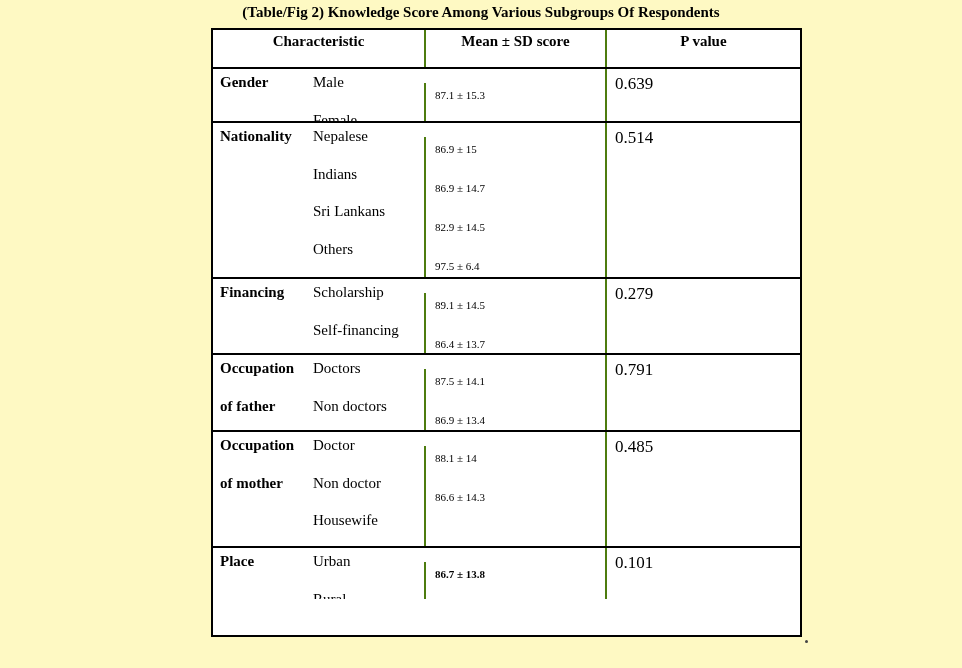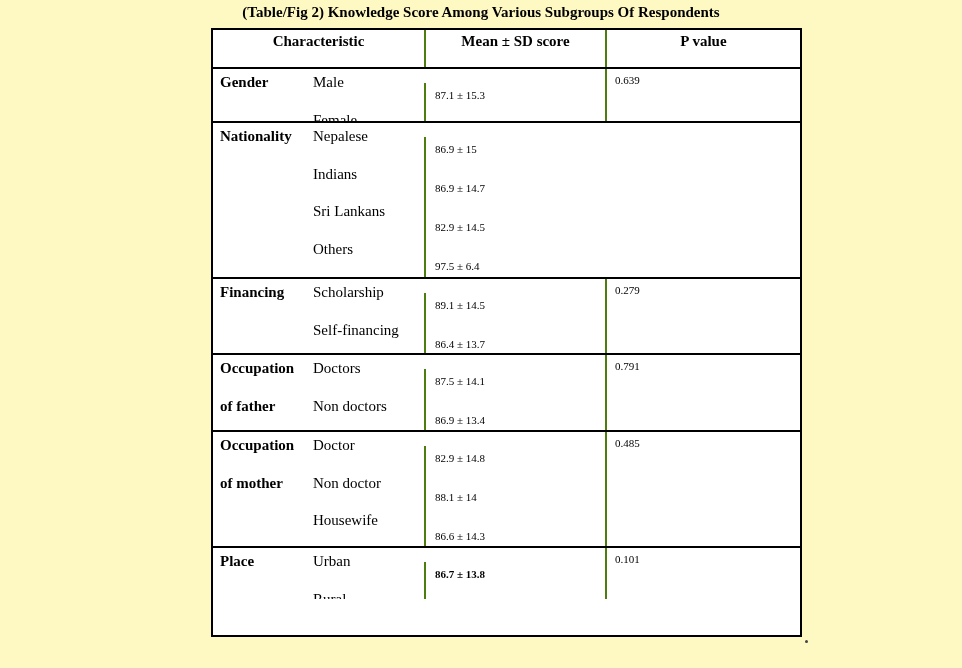--- a/index.html
+++ b/index.html
@@ -55,21 +55,21 @@
   .cats {
     position: absolute; left: 100px; top: 5px;
     font-size: 15px; white-space: nowrap;
   }
   .line { height: 37.5px; }
 
   .c2 { padding: 6px 0 0 9px; font-size: 11px; margin-top: 14px; }
   .sline { height: 39px; white-space: nowrap; }
   .r5 .sline { height: 35px; font-weight: bold; }
 
-  .c3 { padding: 5px 0 0 8px; font-size: 11px; }
+  .c3 { padding: 5px 0 0 8px; font-size: 17px; }
 
   .period-artifact {
     position: absolute; left: 805px; top: 640px;
     width: 3px; height: 3px; background: #444; border-radius: 50%;
   }
 </style>
 </head>
 <body>
 
 <div class="canvas">
@@ -114,20 +114,23 @@
           <div class="line">Sri Lankans</div>
           <div class="line">Others</div>
         </div>
       </div>
       <div class="cell c2">
         <div class="sline">86.9 ± 15</div>
         <div class="sline">86.9 ± 14.7</div>
         <div class="sline">82.9 ± 14.5</div>
         <div class="sline">97.5 ± 6.4</div>
       </div>
+      <div class="cell c3">
+        <div>0.514</div>
+      </div>
     </div>
 
     <div class="row r2">
       <div class="cell c1">
         <div class="labels">
           <div class="line">Financing</div>
         </div>
         <div class="cats">
           <div class="line">Scholarship</div>
           <div class="line">Self-financing</div>
@@ -168,21 +171,20 @@
           <div class="line">Occupation</div>
           <div class="line">of mother</div>
         </div>
         <div class="cats">
           <div class="line">Doctor</div>
           <div class="line">Non doctor</div>
           <div class="line">Housewife</div>
         </div>
       </div>
       <div class="cell c2">
-        <div class="sline">82.9 ± 14.8</div>
         <div class="sline">88.1 ± 14</div>
         <div class="sline">86.6 ± 14.3</div>
       </div>
       <div class="cell c3">
         <div>0.485</div>
       </div>
     </div>
 
     <div class="row r5">
       <div class="cell c1">

